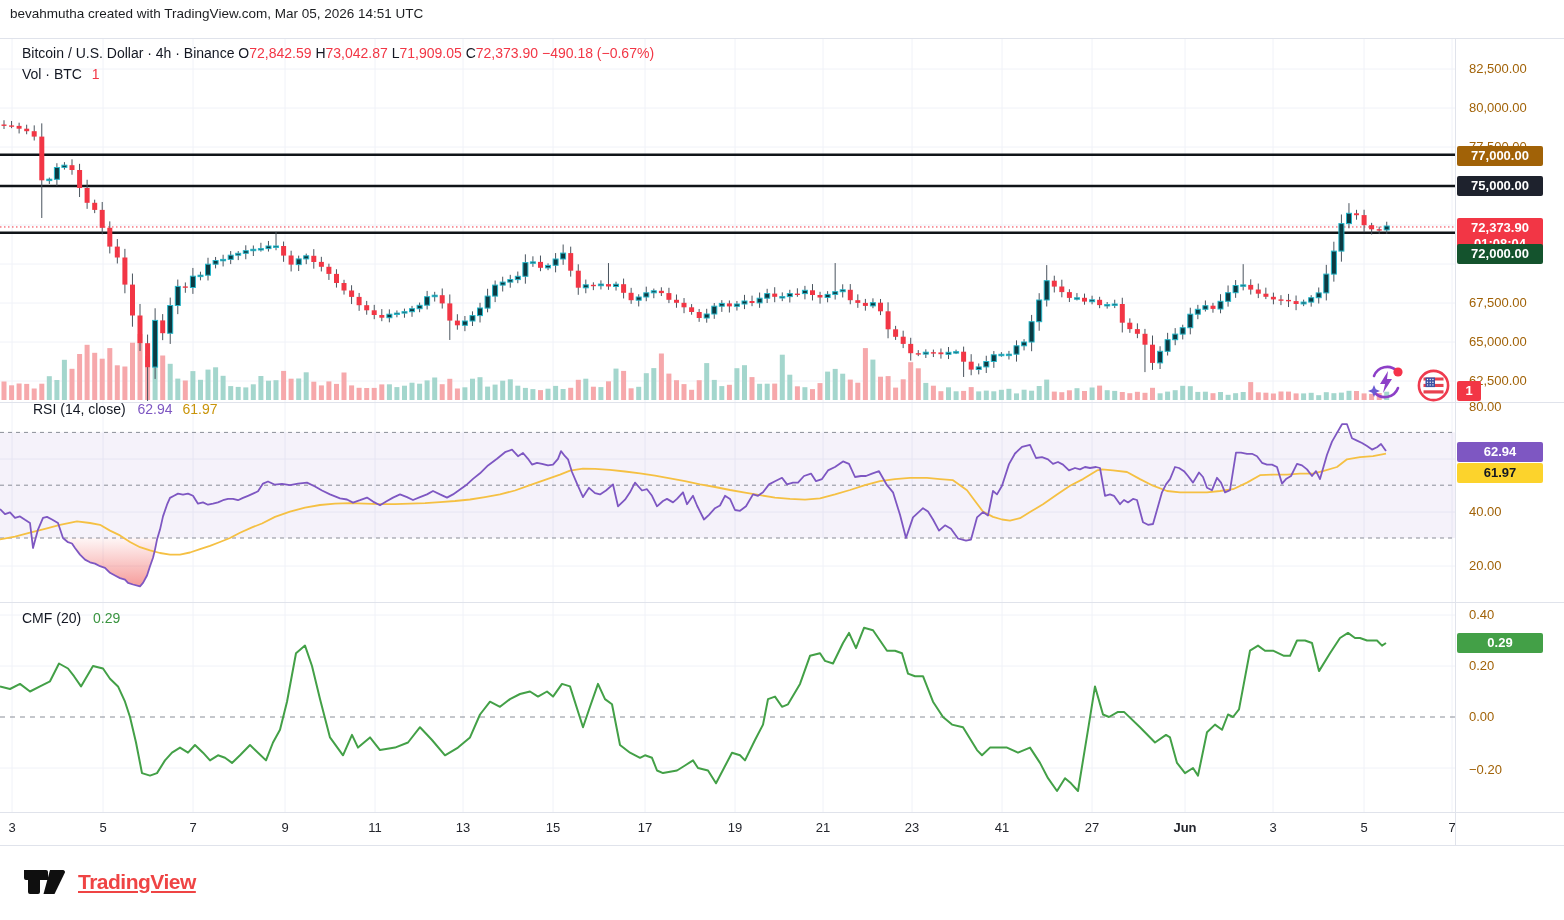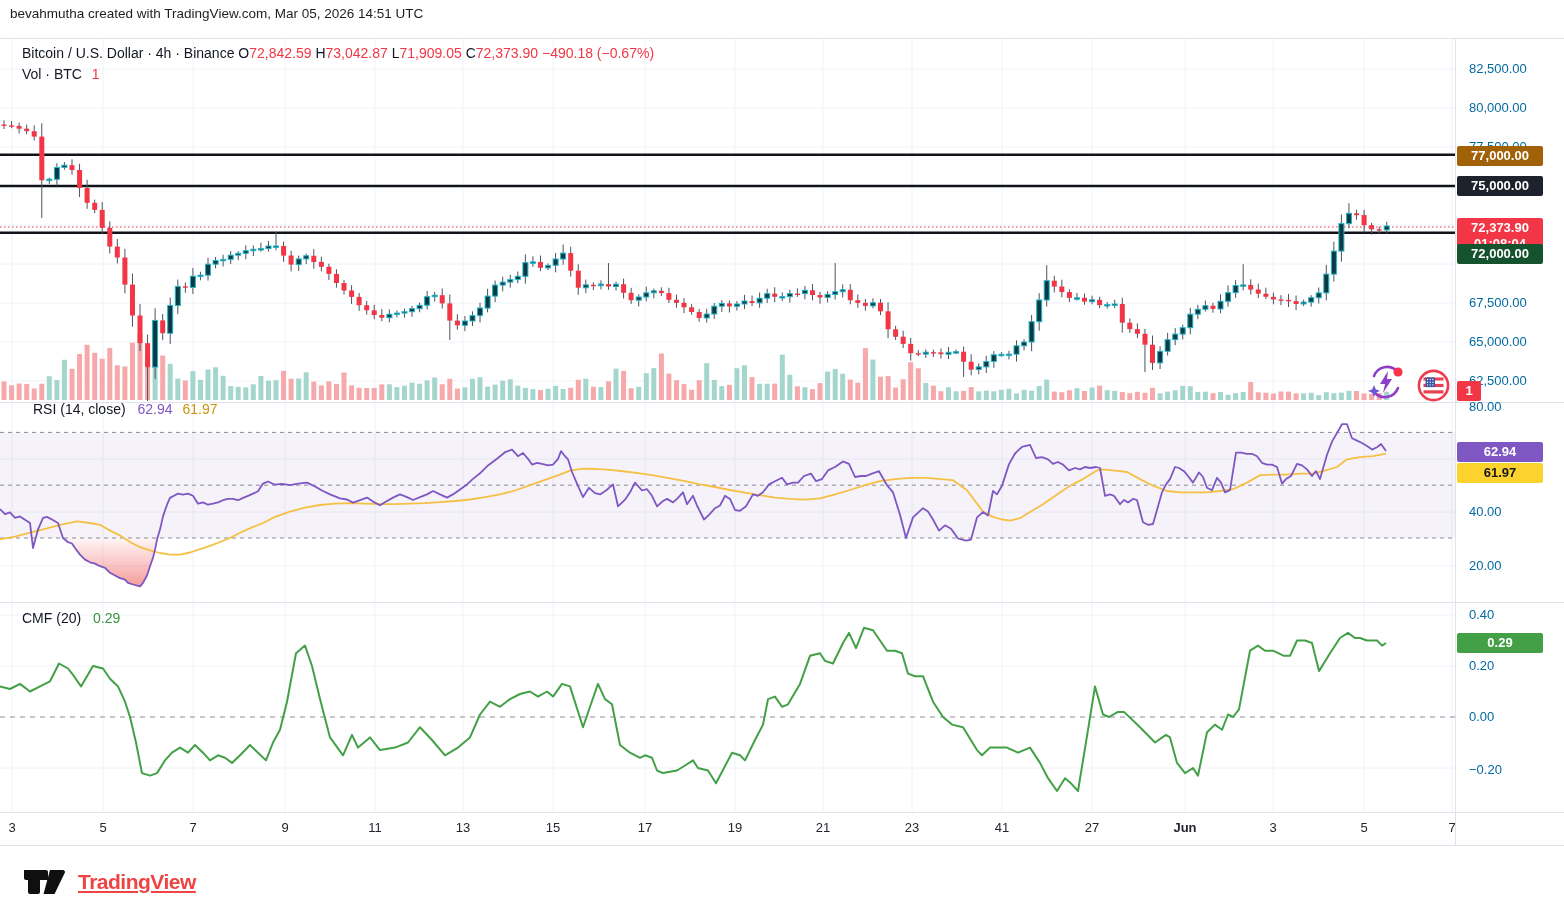--- a/index.html
+++ b/index.html
@@ -8,21 +8,21 @@
   #stage { position:relative; width:1564px; height:872px; background:#fff; }
   #chart-svg { position:absolute; left:0; top:0; }
   .attribution { position:absolute; left:10px; top:6px; font-size:13.5px; color:#1c1e21; }
   .frame-line { position:absolute; background:#e0e3eb; }
   .legend { position:absolute; font-size:14px; color:#131722; white-space:nowrap; z-index:5; }
   .legend .v-red { color:#f23645; }
   .legend .v-purple { color:#7e57c2; }
   .legend .v-amber { color:#c9940a; }
   .legend .v-green { color:#3a9440; }
   .legend .k { color:#131722; }
-  .ax-label { position:absolute; left:1469px; font-size:13px; color:#0369a1; line-height:16px; z-index:3; }
+  .ax-label { position:absolute; left:1469px; font-size:13px; color:#a16207; line-height:16px; z-index:3; }
   .ax-tag { position:absolute; left:1457px; width:86px; border-radius:2px; text-align:center;
             font-size:13px; font-weight:700; line-height:16px; padding:2px 0; z-index:6; }
   .time-label { position:absolute; top:820px; font-size:13px; color:#24262d; transform:translateX(-50%); z-index:3; }
   .icon-btn { position:absolute; z-index:7; cursor:pointer; }
   #logo { position:absolute; left:22px; top:862px; display:flex; align-items:center; gap:12px; z-index:5; }
   #logo .logo-text { font-size:21px; font-weight:700; color:#ef4444; letter-spacing:-0.5px;text-decoration:underline; }
 </style>
 </head>
 <body>
 

